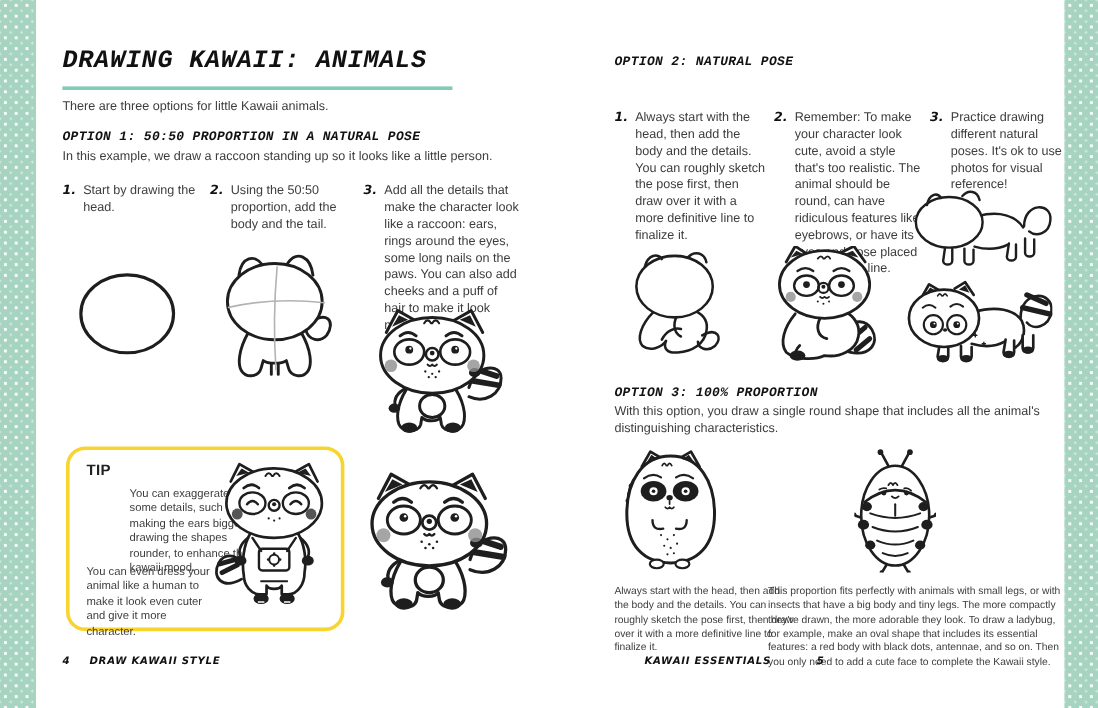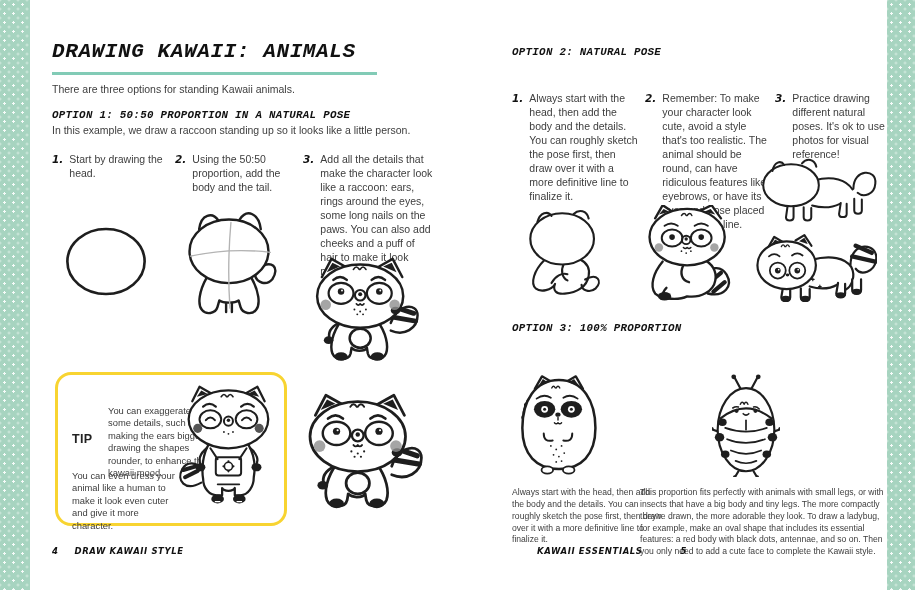--- a/index.html
+++ b/index.html
@@ -39,21 +39,21 @@
 <div id="spread">
 
   <div class="border-strip strip-left"></div>
   <div class="border-strip strip-right"></div>
 
   <div class="abs" style="left:30px;top:0;width:430px;height:590px;">
 
     <div class="abs comic page-title" style="left:22px;top:40px;width:400px;">DRAWING KAWAII: ANIMALS</div>
     <div class="abs rule" style="left:22px;top:72px;width:325px;"></div>
 
-    <div class="abs body-txt" style="left:22px;top:83px;width:360px;">There are three options for standing Kawaii animals.</div>
+    <div class="abs body-txt" style="left:22px;top:83px;width:360px;">There are three options for little Kawaii animals.</div>
 
     <div class="abs comic opt-head" style="left:22px;top:109px;width:380px;">OPTION 1: 50:50 PROPORTION IN A NATURAL POSE</div>
     <div class="abs body-txt" style="left:22px;top:124px;width:380px;">In this example, we draw a raccoon standing up so it looks like a little person.</div>
 
     <div class="abs step" style="left:22px;top:153px;width:122px;">
       <span class="num">1.</span>
       <span>Start by drawing the head.</span>
     </div>
     <div class="abs step" style="left:145px;top:153px;width:128px;">
       <span class="num">2.</span>
@@ -117,21 +117,21 @@
         <ellipse cx="23" cy="88" rx="5" ry="4"></ellipse>
           <ellipse cx="93" cy="57" rx="5" ry="4"></ellipse>
       </g>
       <circle cx="20" cy="51" r="5.5" fill="#8f8f8f" opacity=".8"></circle>
       <circle cx="92" cy="51" r="5.5" fill="#8f8f8f" opacity=".8"></circle>
       <circle cx="37" cy="36" r="1" fill="#fff"></circle>
         <circle cx="77" cy="36" r="1" fill="#fff"></circle>
     </svg>
 
     <div class="abs tip-box" style="left:25px;top:372px;width:226px;height:148px;">
-      <div class="abs tip-head" style="left:14px;top:10px;margin-top:47px;">TIP</div>
+      <div class="abs tip-head" style="left:14px;top:10px;">TIP</div>
       <div class="abs tip-txt" style="left:14px;top:30px;width:108px;margin-left:36px;">You can exaggerate some details, such as making the ears bigger or drawing the shapes rounder, to enhance the kawaii mood.</div>
       <div class="abs tip-txt" style="left:14px;top:95px;width:108px;">You can even dress your animal like a human to make it look even cuter and give it more character.</div>
 
       <svg class="abs" style="left:118px;top:8px;" width="104" height="126" viewBox="0 0 115 135">
         <g fill="none" stroke="#1e1e1e" stroke-width="2.5" stroke-linecap="round" stroke-linejoin="round">
           <path d="M28,108 C10,118 0,106 7,93 C12,84 23,85 27,93" fill="#fff"></path>
           <path d="M10,102 L24,95 M8,94 L22,90" stroke-width="4.5"></path>
           <path d="M36,66 C30,76 28,92 30,104 C30,114 37,122 45,122 L51,122 L51,114 C53,118 63,118 65,114 L65,122 L71,122 C80,122 86,112 86,102 C88,90 86,76 80,66" fill="#fff"></path>
           <path d="M34,70 C26,76 24,84 28,89"></path>
           <path d="M82,70 C90,76 92,84 88,89"></path>
@@ -321,20 +321,21 @@
         <ellipse cx="37" cy="74" rx="5.5" ry="3.5"></ellipse>
           <ellipse cx="59" cy="74" rx="5.5" ry="3.5"></ellipse>
         <ellipse cx="99" cy="70" rx="5.5" ry="3.5"></ellipse>
           <ellipse cx="117" cy="66" rx="5.5" ry="3.5"></ellipse>
       </g>
       <circle cx="29" cy="41" r=".9" fill="#fff"></circle>
         <circle cx="51" cy="41" r=".9" fill="#fff"></circle>
     </svg>
 
     <div class="abs comic opt-head" style="left:25px;top:322px;width:300px;">OPTION 3: 100% PROPORTION</div>
+    <div class="abs body-txt" style="left:25px;top:337px;width:372px;">With this option, you draw a single round shape that includes all the animal's distinguishing characteristics.</div>
 
     <svg class="abs" style="left:30px;top:372px;" width="82" height="105" viewBox="0 0 92 112">
       <g fill="none" stroke="#1e1e1e" stroke-width="2.6" stroke-linecap="round" stroke-linejoin="round">
         <path d="M16,78 C4,62 4,36 16,24 C20,18 28,20 29,27 C22,36 20,54 26,72" fill="#fff"></path>
         <path d="M9,64 L24,59 M7,48 L22,47 M10,34 L25,38" stroke-width="4.5"></path>
         <path d="M20,16 L28,2 L40,9" fill="#fff"></path>
         <path d="M54,9 L66,2 L74,16" fill="#fff"></path>
         <path d="M47,6 C74,6 88,30 88,60 C88,90 72,106 47,106 C22,106 6,90 6,60 C6,30 20,6 47,6 Z" fill="#fff" stroke-width="2.8"></path>
         <path d="M22,27 q8,-6 16,-1 M52,26 q8,-5 16,1" stroke-width="2"></path>
         <path d="M39,15 q2,-4 4,0 M44,15 q2,-4 4,0" stroke-width="1.6"></path>

